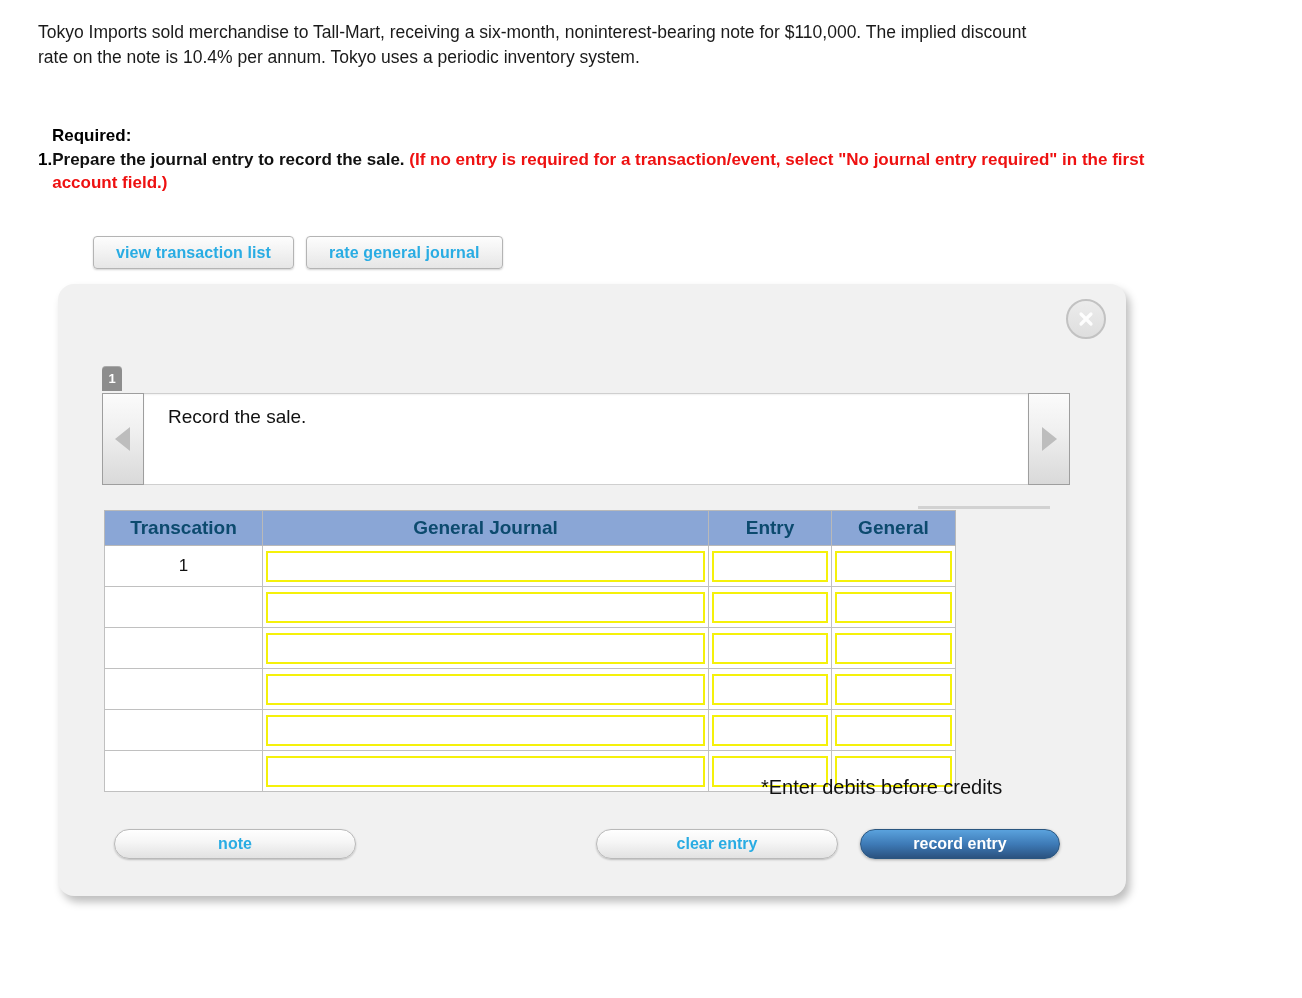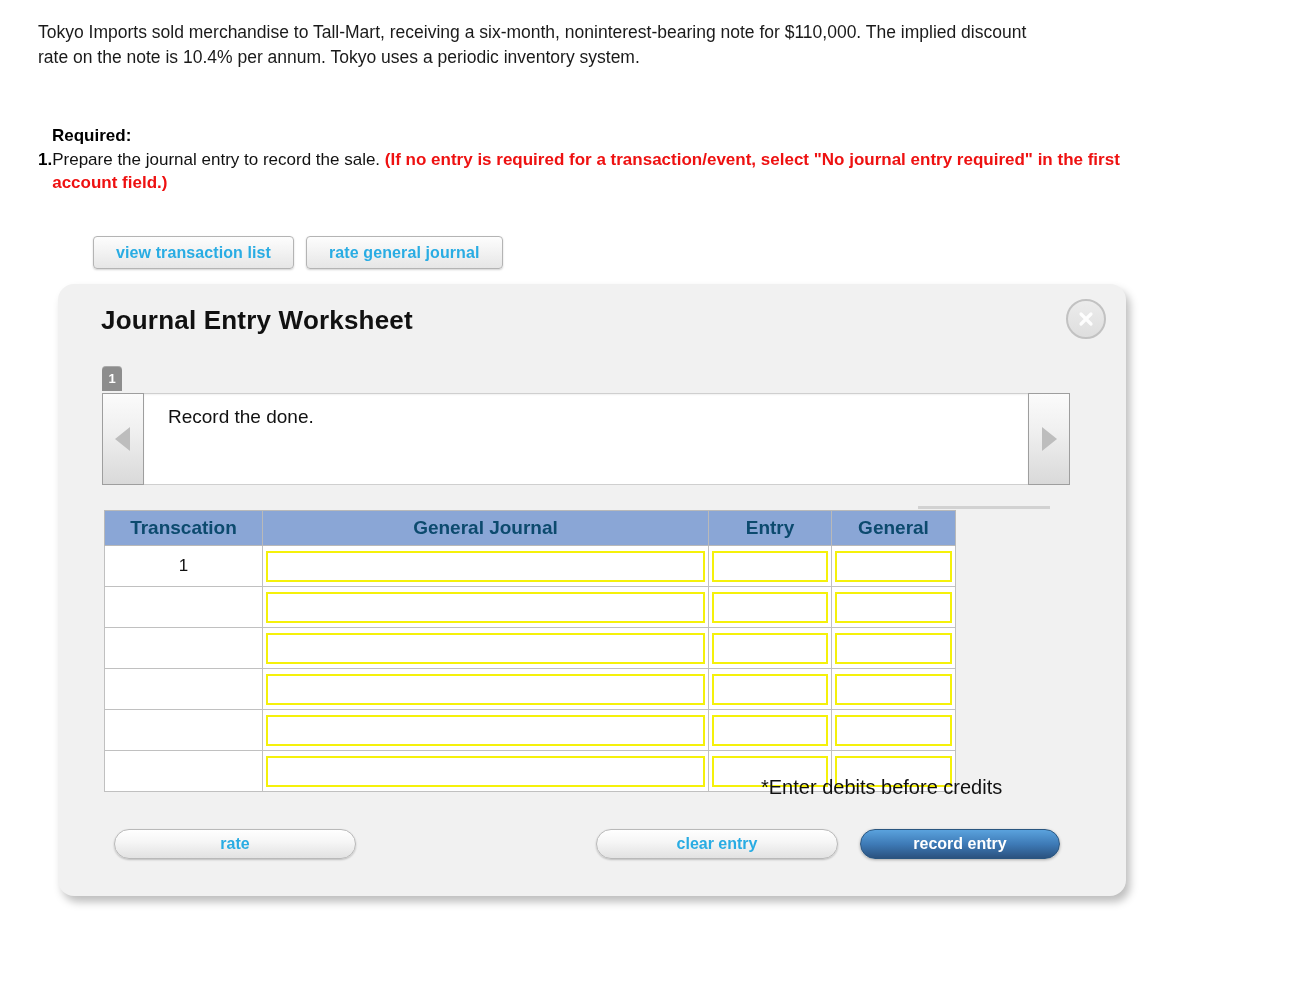--- a/index.html
+++ b/index.html
@@ -47,21 +47,21 @@
     display: flex;
     align-items: flex-start;
   }
   .req-num {
     font-weight: bold;
     flex: 0 0 auto;
   }
   .req-body {
     flex: 1 1 auto;
   }
-  .req-plain { color: #111; }
+  .req-plain { color: #111; font-weight: bold; }
   .req-red {
     color: #ee1111;
     font-weight: bold;
   }
 
   
   #top-buttons {
     position: absolute;
     left: 93px;
     top: 236px;
@@ -284,39 +284,38 @@
   </div>
 </div>
 
 <div id="top-buttons">
   <div class="tabbtn">view transaction list</div>
   <div class="tabbtn">rate general journal</div>
 </div>
 
 <div id="worksheet-panel">
 
-  <div id="panel-title">Journal Entry Worksheet</div>
 
   <div id="close-button">
     <svg width="22" height="22" viewBox="0 0 22 22" aria-hidden="true">
       <path d="M6 6 L16 16 M16 6 L6 16" stroke="#fdfdfd" stroke-width="3.2" stroke-linecap="round" fill="none"></path>
     </svg>
   </div>
 
   <div id="entry-tabs">
     <div class="entry-tab">1</div>
   </div>
 
   <div id="nav-row">
     <div class="nav-arrow">
       <svg width="24" height="30" viewBox="0 0 24 30" aria-hidden="true">
         <polygon points="19,3 19,27 4,15" fill="#bdbdbd"></polygon>
       </svg>
     </div>
-    <div id="desc-box">Record the done.</div>
+    <div id="desc-box">Record the sale.</div>
     <div class="nav-arrow">
       <svg width="24" height="30" viewBox="0 0 24 30" aria-hidden="true">
         <polygon points="5,3 5,27 20,15" fill="#bdbdbd"></polygon>
       </svg>
     </div>
   </div>
 
   <div id="table-top-rule"></div>
 
   <table id="journal-table">
@@ -405,17 +404,17 @@
           </td>
         <td class="input-cell">
             <div></div>
           </td>
       </tr>
     </tbody>
   </table>
 
   <div id="enter-note">*Enter debits before credits</div>
 
-  <div id="btn-done" class="pill pill-light">rate</div>
+  <div id="btn-done" class="pill pill-light">note</div>
   <div id="btn-clear" class="pill pill-light">clear entry</div>
   <div id="btn-record" class="pill pill-blue">record entry</div>
 
 </div>
 
 </body></html>

